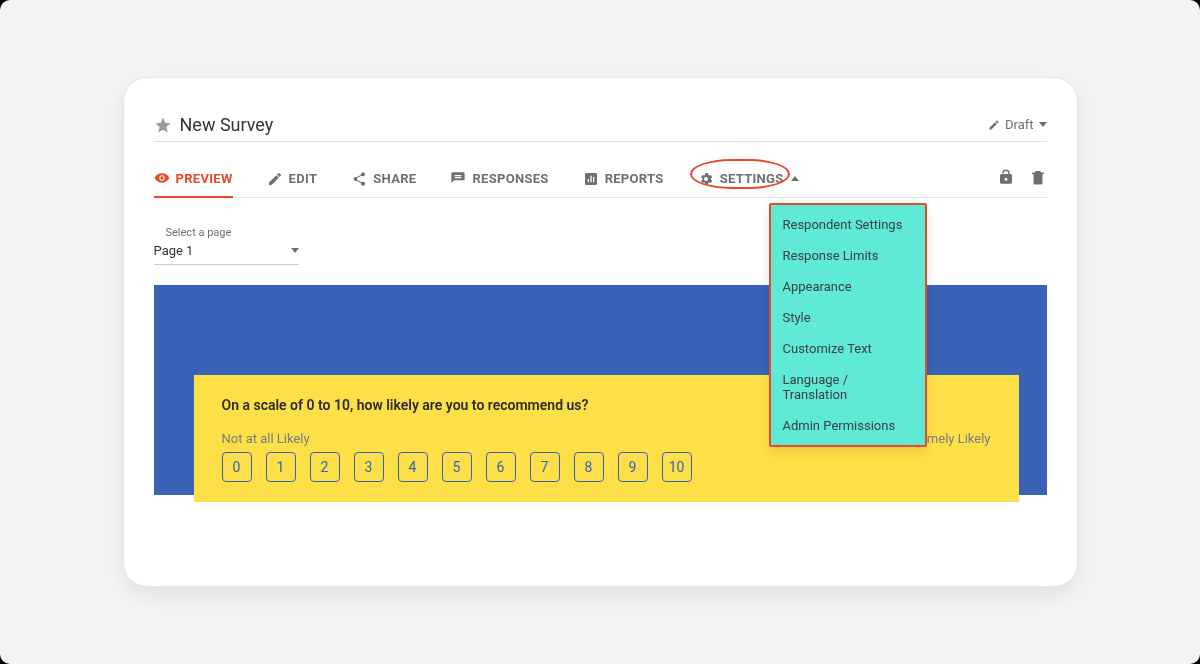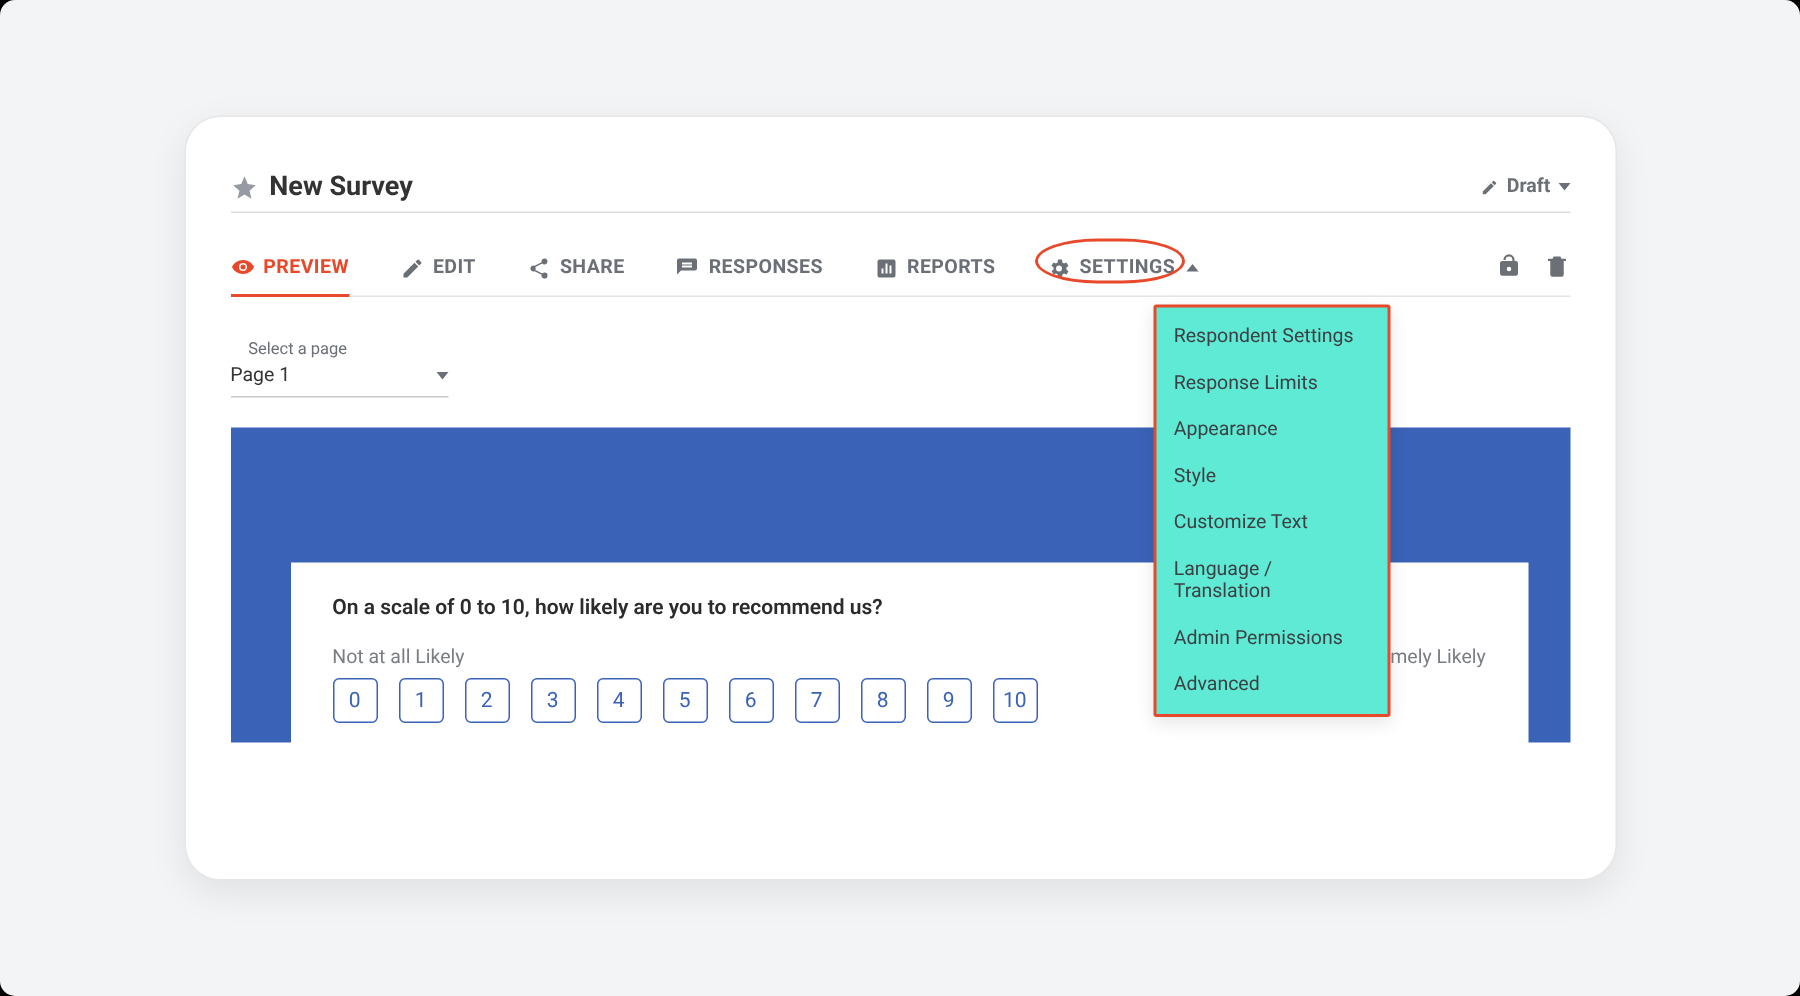--- a/index.html
+++ b/index.html
@@ -34,21 +34,20 @@
   .inside {
     padding: 0 30px;
   }
   .title-row {
     display: flex;
     align-items: center;
     justify-content: space-between;
     margin-top: 36px;
     border-bottom: 1px solid #ddd;
     padding-bottom: 6px;
-    font-weight: bold;
   }
   .title-left {
     display: flex;
     align-items: center;
     gap: 8px;
   }
   .star-icon svg { width: 18px; height: 18px; fill: #969aa2; display:block;}
   .survey-title { font-size: 18px; color: #333; }
   .draft {
     display: flex;
@@ -144,21 +143,21 @@
     margin-top: 20px;
     height: 210px;
     background: #3a62b7;
     position: relative;
   }
   .question-card {
     position: absolute;
     left: 40px;
     right: 28px;
     top: 90px;
-    background: #ffffff;
+    background: #fde047;
     padding: 22px 28px 20px;
   }
   .question-text {
     font-size: 14px;
     font-weight: 600;
     color: #2b2b2b;
     margin-bottom: 18px;
   }
   .scale-labels {
     display: flex;
@@ -318,17 +317,16 @@
     </div>
 
     <div class="dropdown" id="settings-dropdown">
         <div class="dropdown-item">Respondent Settings</div>
         <div class="dropdown-item">Response Limits</div>
         <div class="dropdown-item">Appearance</div>
         <div class="dropdown-item">Style</div>
         <div class="dropdown-item">Customize Text</div>
         <div class="dropdown-item">Language / Translation</div>
         <div class="dropdown-item">Admin Permissions</div>
-        <div class="dropdown-item">Advanced</div>
       </div>
 
   </div>
 </div>
 
 </body></html>

